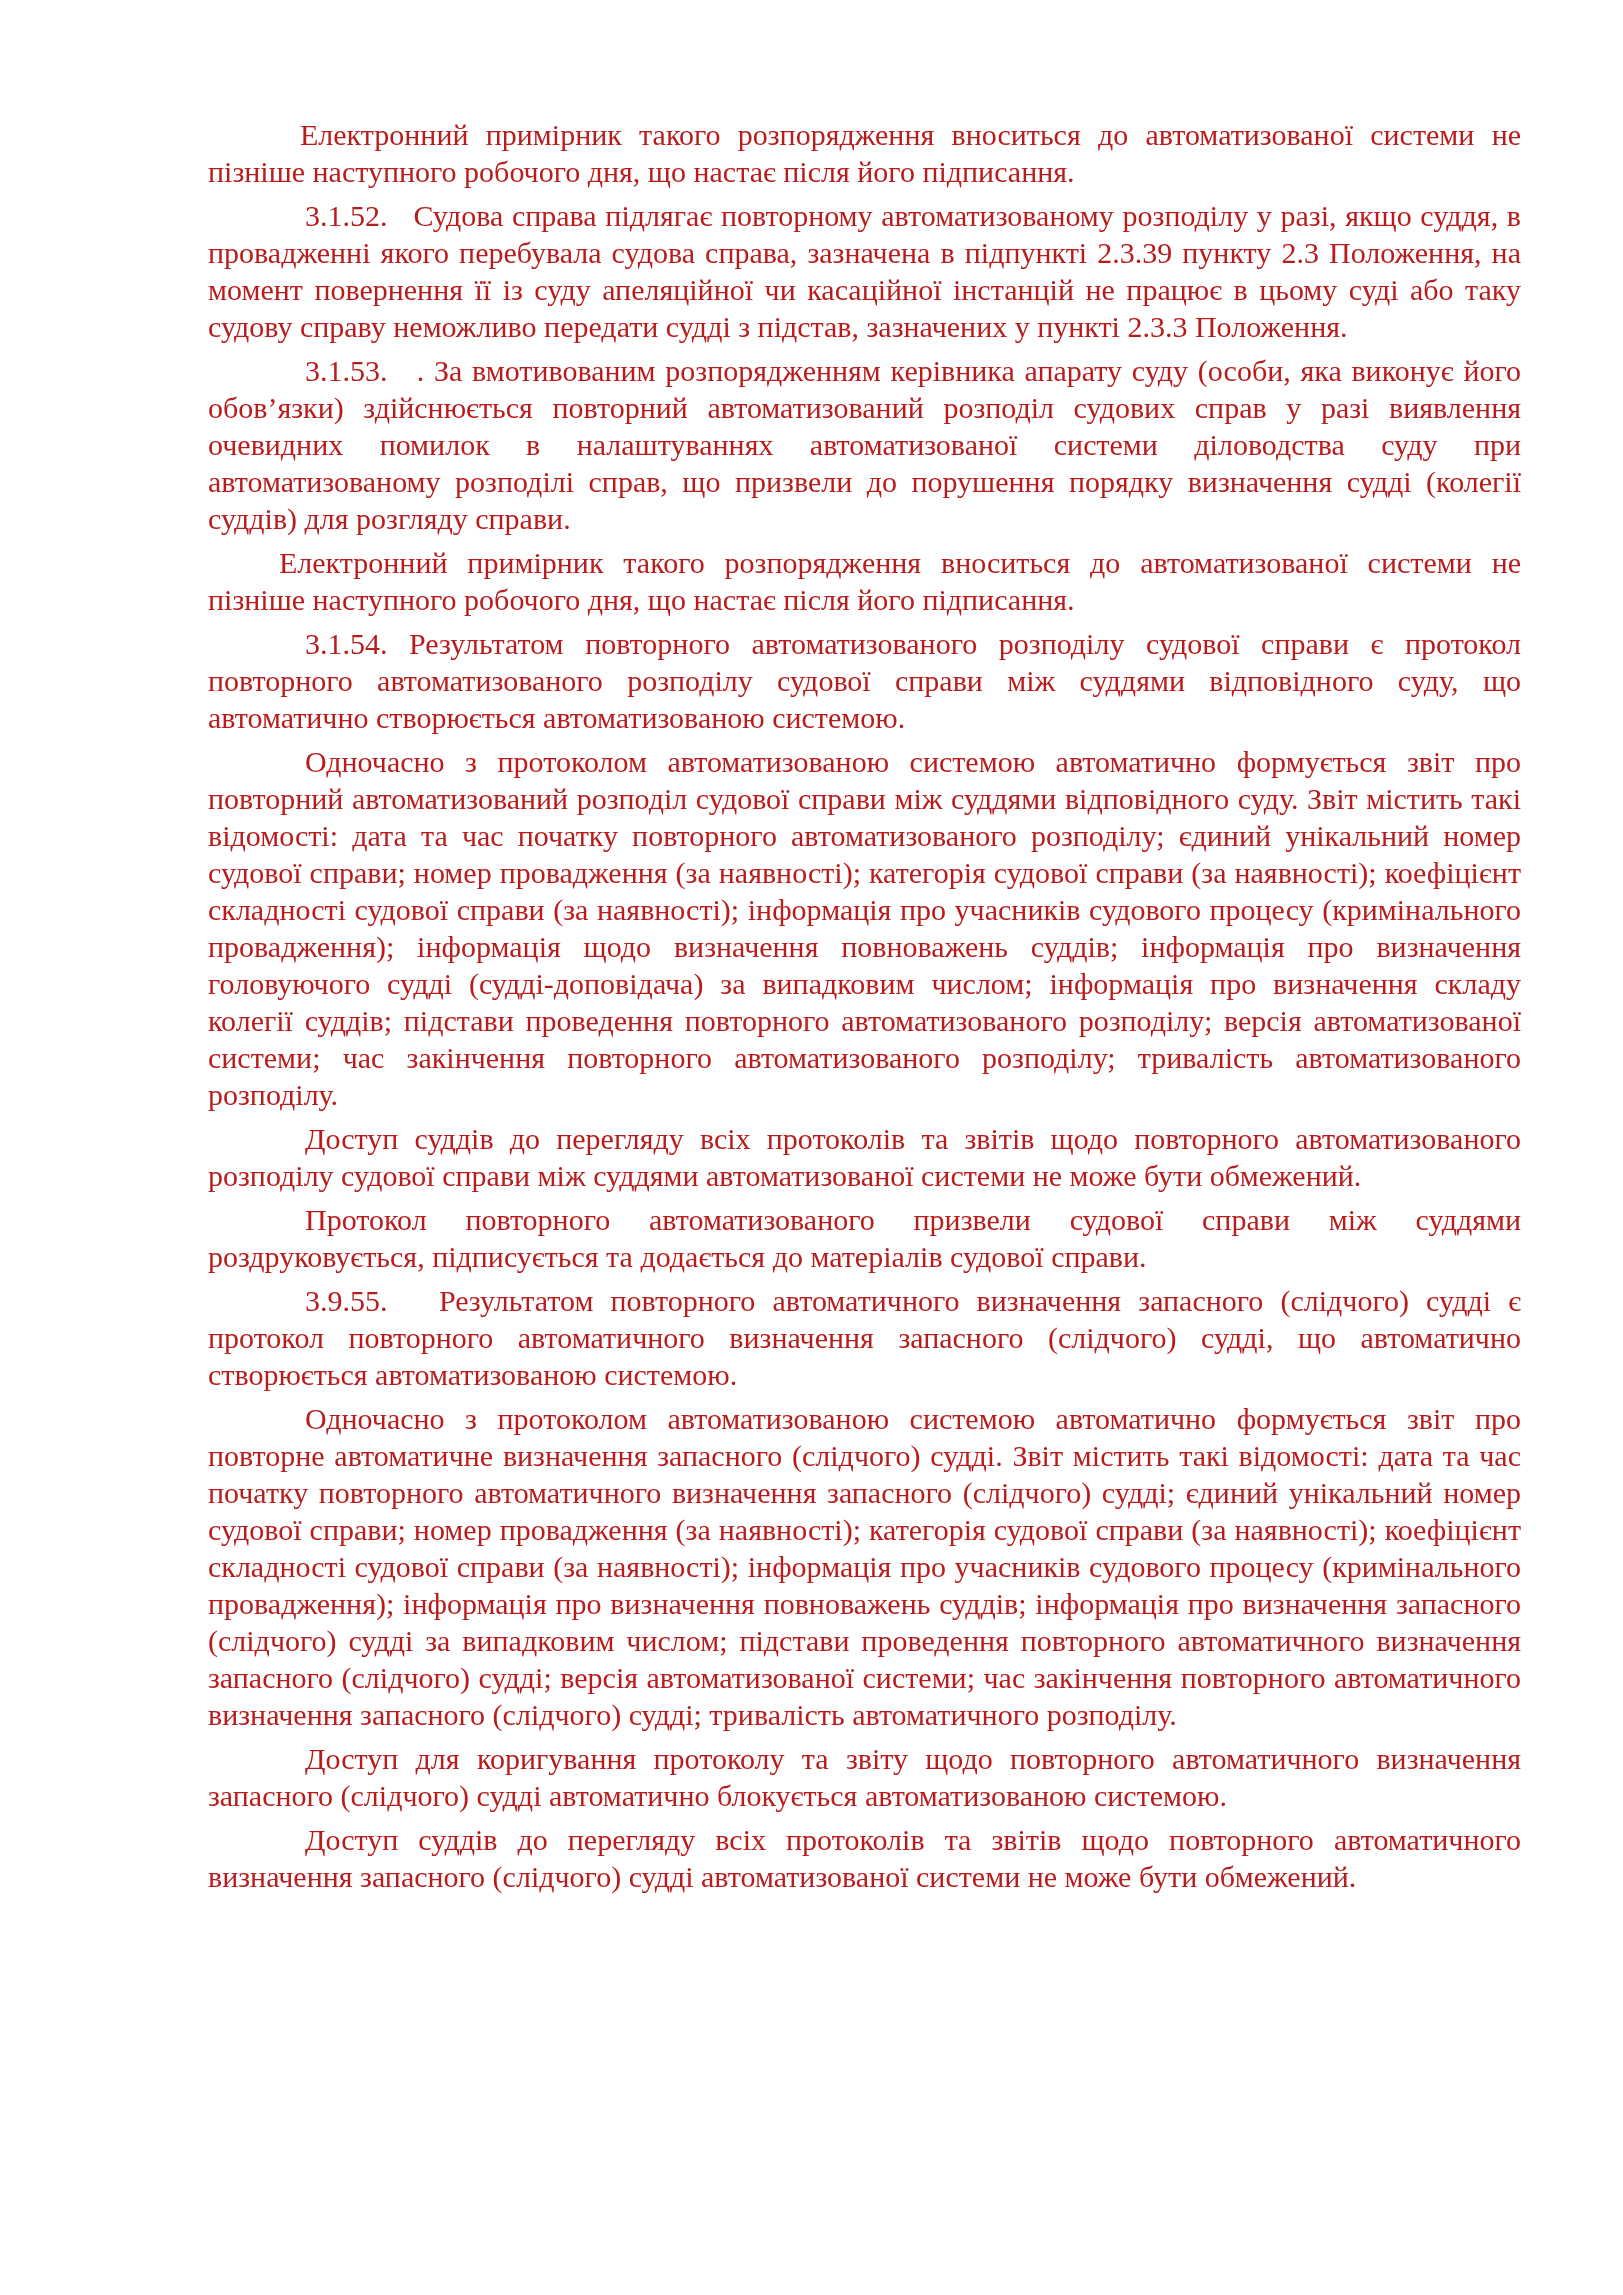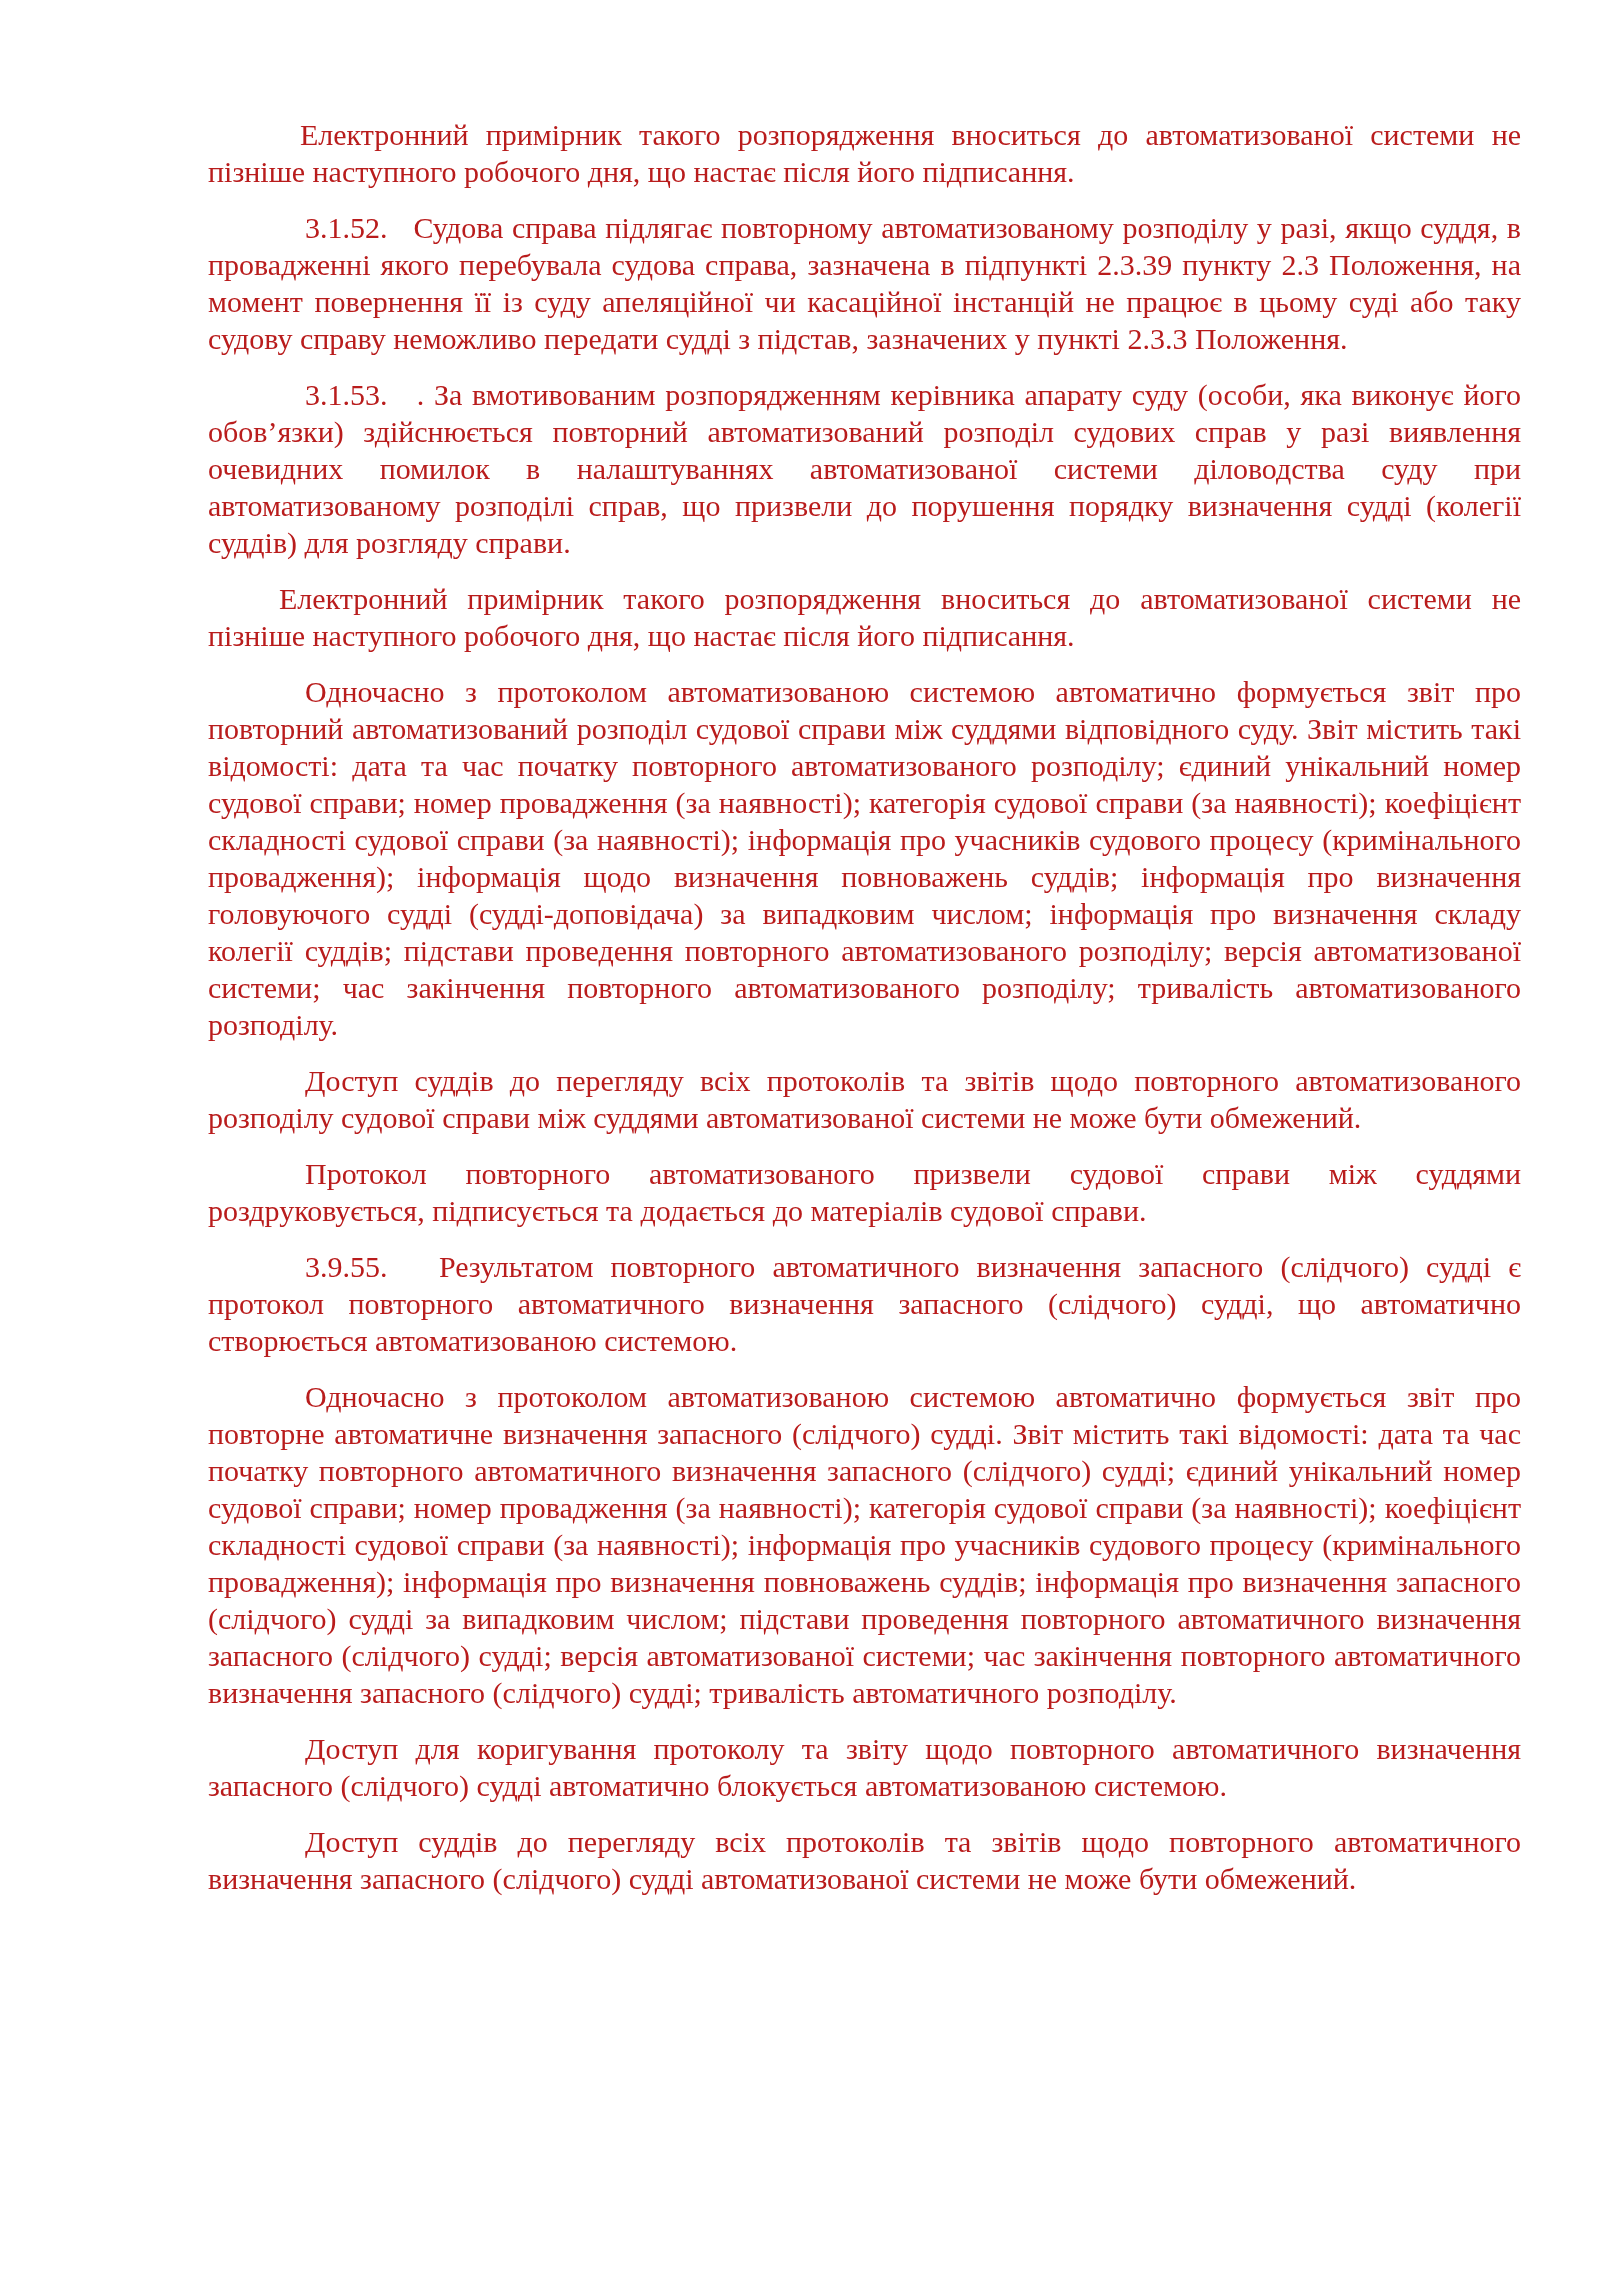--- a/index.html
+++ b/index.html
@@ -23,21 +23,21 @@
       line-height: 37px;
       color: #b91c1c;
     }
     .para {
       margin: 0;
       padding: 0;
       text-align: justify;
       text-indent: 97px;
     }
     .para + .para {
-      margin-top: 19px;
+      margin-top: 7px;
     }
     .para.indent-sm { text-indent: 71px; }
     .para.indent-lg { text-indent: 92px; }
     .num {
       display: inline-block;
       text-indent: 0;
     }
   </style>
 </head>
 <body>
@@ -47,20 +47,23 @@
     <span>Електронний примірник такого розпорядження вноситься до автоматизованої системи не пізніше наступного робочого дня, що настає після його підписання.</span>
   </p>
   <p class="para">
     <span class="num">3.1.52.</span>&nbsp;&nbsp;&nbsp;<span>Судова справа підлягає повторному автоматизованому розподілу у разі, якщо суддя, в провадженні якого перебувала судова справа, зазначена в підпункті 2.3.39 пункту 2.3 Положення, на момент повернення її із суду апеляційної чи касаційної інстанцій не працює в цьому суді або таку судову справу неможливо передати судді з підстав, зазначених у пункті 2.3.3 Положення.</span>
   </p>
   <p class="para">
     <span class="num">3.1.53.</span>&nbsp;&nbsp;&nbsp;<span>. За вмотивованим розпорядженням керівника апарату суду (особи, яка виконує його обов’язки) здійснюється повторний автоматизований розподіл судових справ у разі виявлення очевидних помилок в налаштуваннях автоматизованої системи діловодства суду при автоматизованому розподілі справ, що призвели до порушення порядку визначення судді (колегії суддів) для розгляду справи.</span>
   </p>
   <p class="para indent-sm">
     <span>Електронний примірник такого розпорядження вноситься до автоматизованої системи не пізніше наступного робочого дня, що настає після його підписання.</span>
+  </p>
+  <p class="para">
+    <span class="num">3.1.54.</span> <span>Результатом повторного автоматизованого розподілу судової справи є протокол повторного автоматизованого розподілу судової справи між суддями відповідного суду, що автоматично створюється автоматизованою системою.</span>
   </p>
   <p class="para">
     <span>Одночасно з протоколом автоматизованою системою автоматично формується звіт про повторний автоматизований розподіл судової справи між суддями відповідного суду. Звіт містить такі відомості: дата та час початку повторного автоматизованого розподілу; єдиний унікальний номер судової справи; номер провадження (за наявності); категорія судової справи (за наявності); коефіцієнт складності судової справи (за наявності); інформація про учасників судового процесу (кримінального провадження); інформація щодо визначення повноважень суддів; інформація про визначення головуючого судді (судді-доповідача) за випадковим числом; інформація про визначення складу колегії суддів; підстави проведення повторного автоматизованого розподілу; версія автоматизованої системи; час закінчення повторного автоматизованого розподілу; тривалість автоматизованого розподілу.</span>
   </p>
   <p class="para">
     <span>Доступ суддів до перегляду всіх протоколів та звітів щодо повторного автоматизованого розподілу судової справи між суддями автоматизованої системи не може бути обмежений.</span>
   </p>
   <p class="para">
     <span>Протокол повторного автоматизованого призвели судової справи між суддями роздруковується, підписується та додається до матеріалів судової справи.</span>
   </p>

